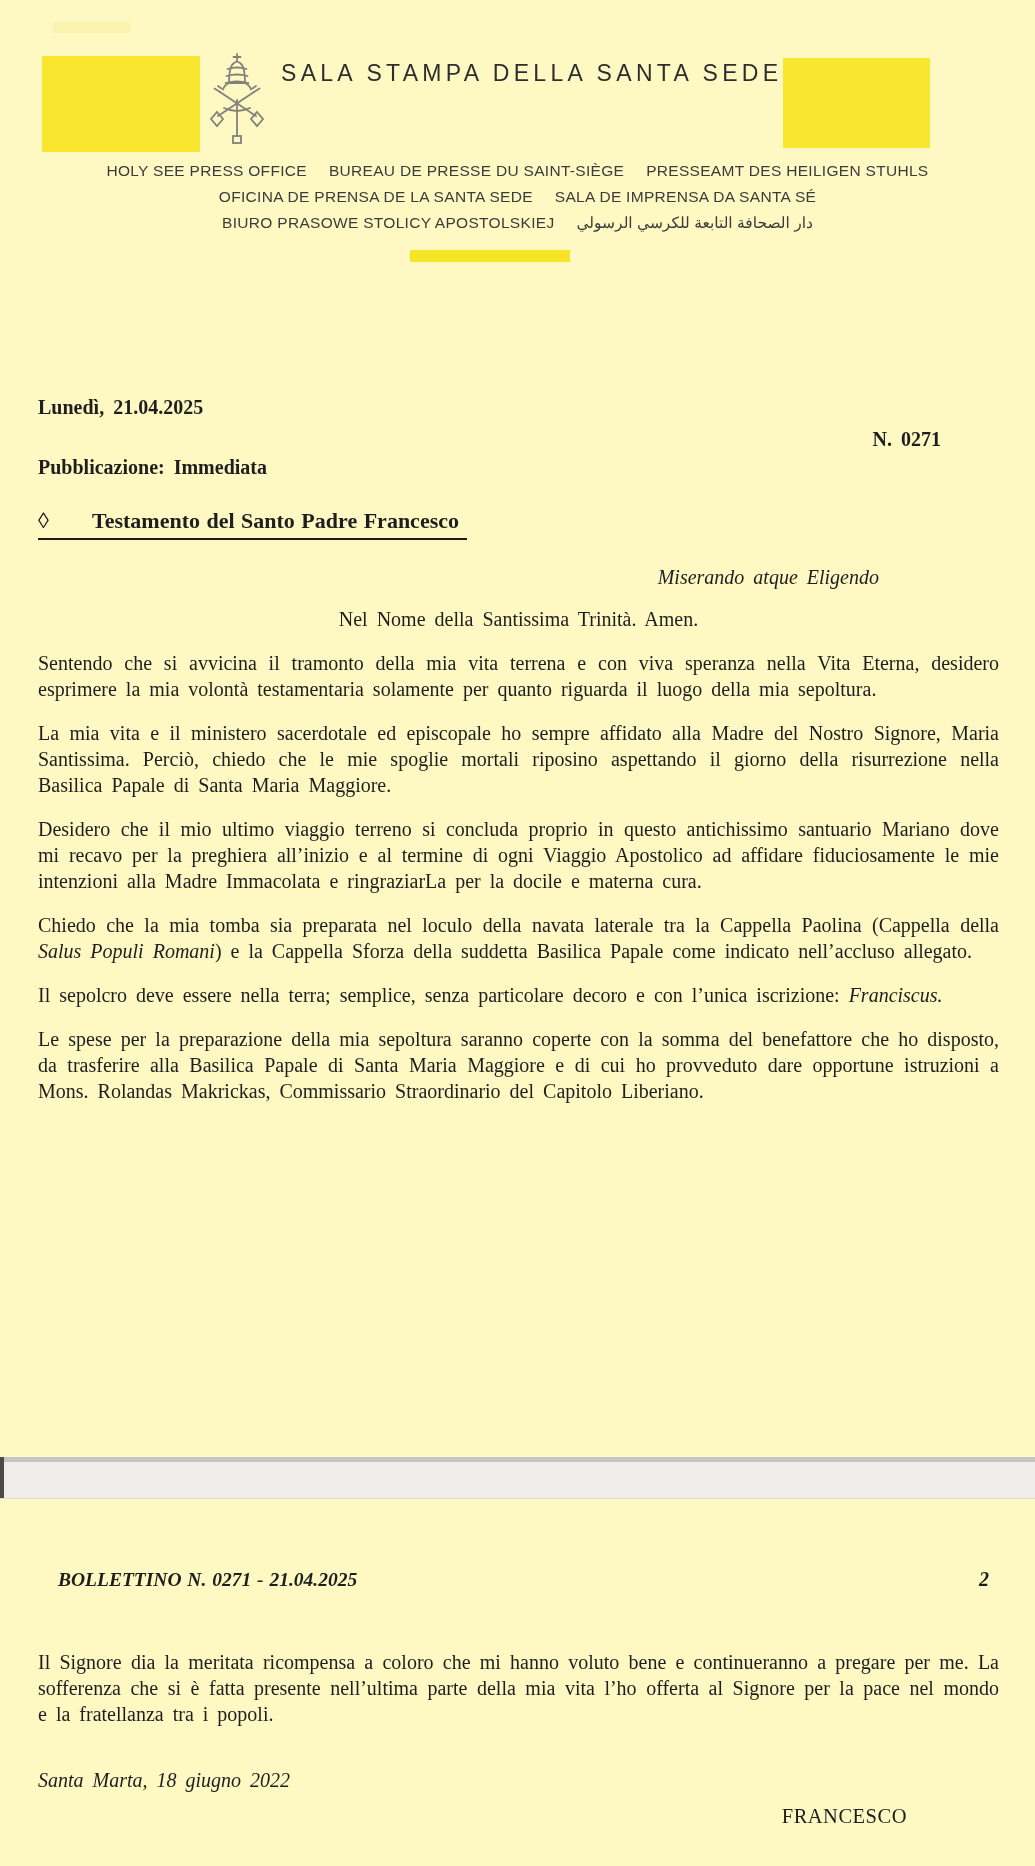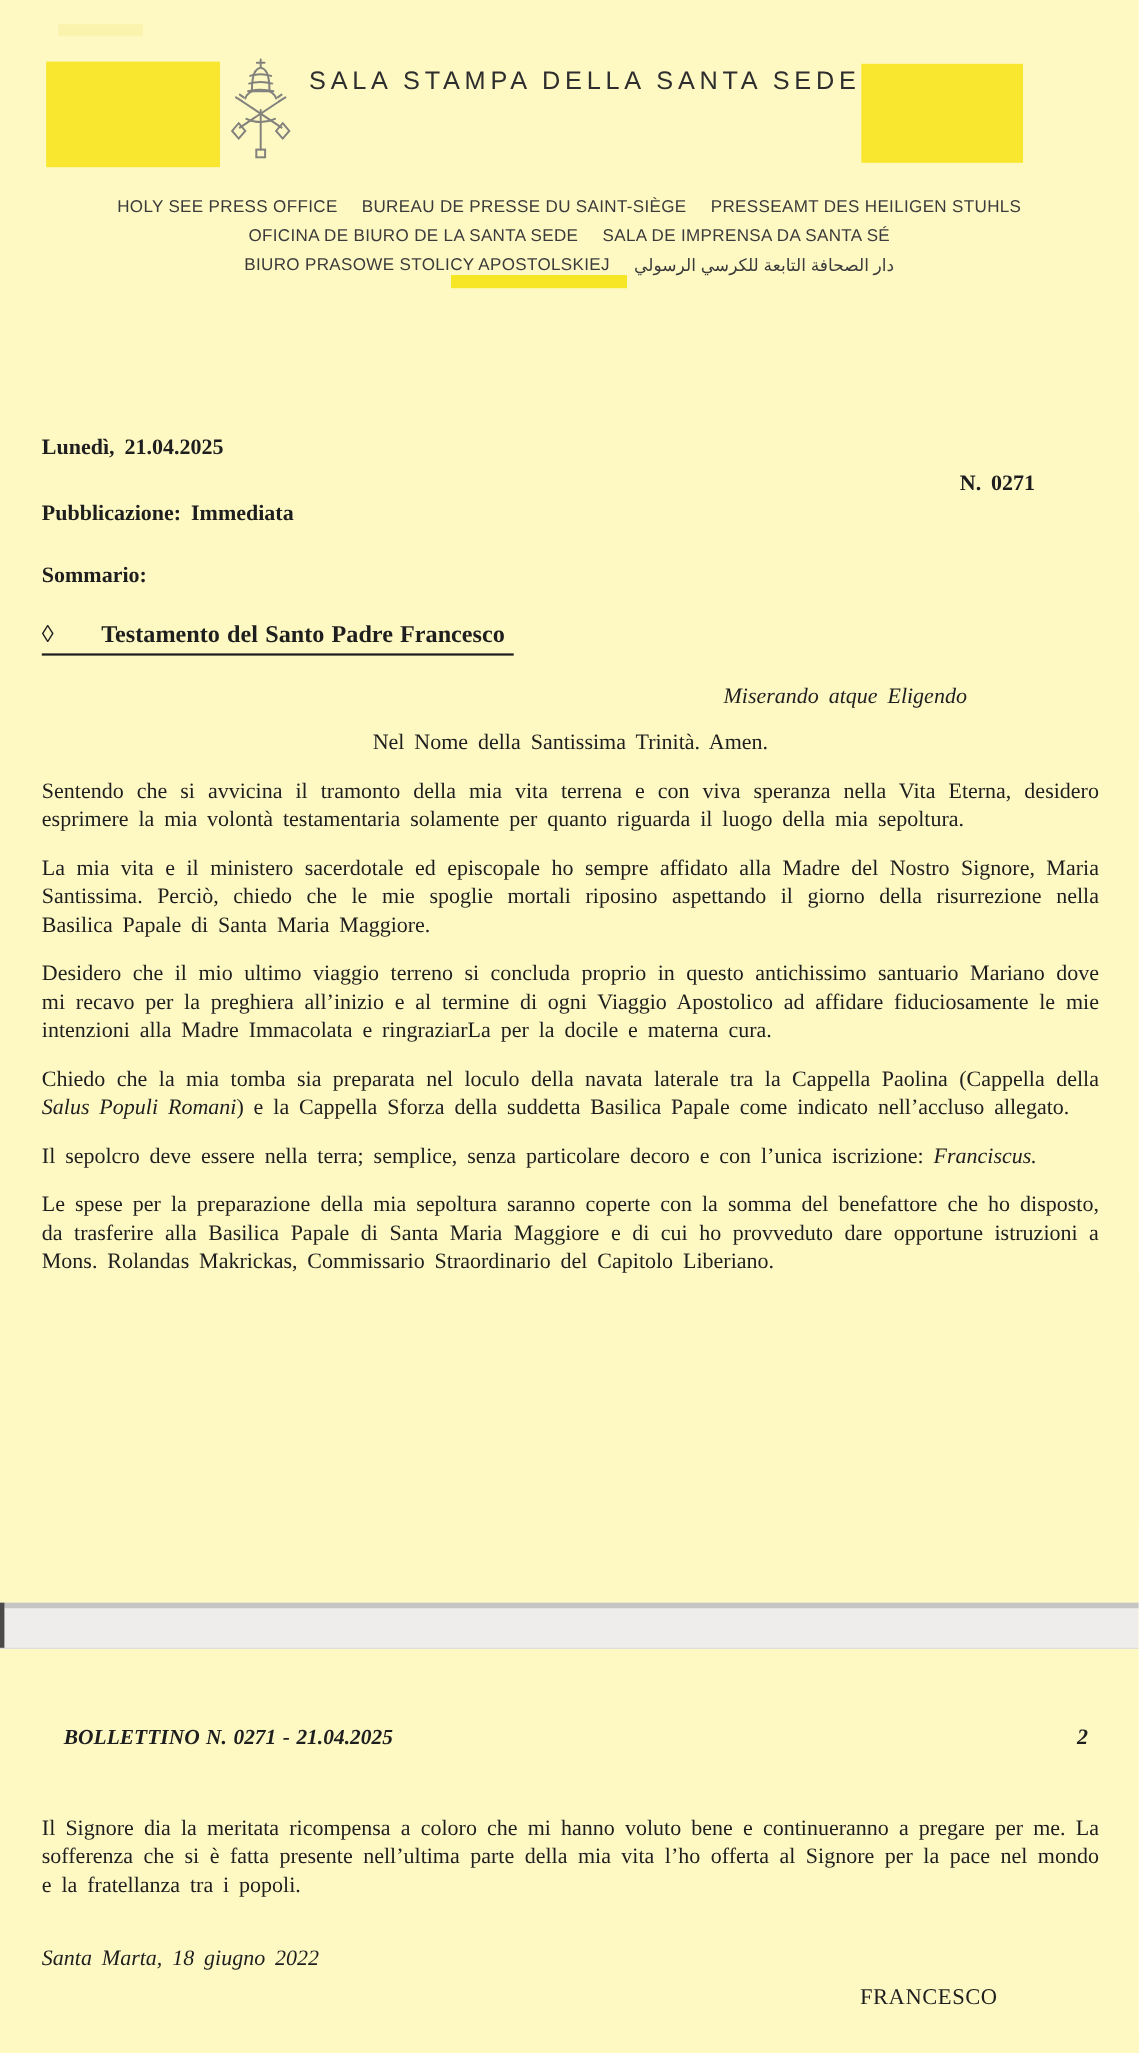--- a/index.html
+++ b/index.html
@@ -28,21 +28,21 @@
   }
   .bollettino {
     position:absolute; left:299px; top:84px;
     font-family:"DejaVu Serif", serif; font-weight:700;
     font-size:51px; letter-spacing:10px; color:#141414; white-space:nowrap;
   }
 
   .langs {
     position:absolute; left:0; top:162px; width:1035px;
     font-family:"Liberation Sans", sans-serif;
-    font-size:15.5px; color:#3b3b3b; letter-spacing:0.3px;margin-top:18px;
+    font-size:15.5px; color:#3b3b3b; letter-spacing:0.3px;
   }
   .lang-row { display:flex; justify-content:center; gap:22px; margin-bottom:8px; white-space:nowrap; }
 
   
   .doc {
     position:absolute; left:38px; top:394px; width:961px;
     font-size:20px; line-height:26px; word-spacing:4px;
   }
   .meta-date { font-weight:bold; }
   .meta-number { text-align:right; font-weight:bold; padding-right:58px; margin-top:6px; }
@@ -113,36 +113,35 @@
 
   <div class="press-hall">SALA STAMPA DELLA SANTA SEDE</div>
 
   <div class="langs">
     <div class="lang-row">
       <span>HOLY SEE PRESS OFFICE</span>
       <span>BUREAU DE PRESSE DU SAINT-SIÈGE</span>
       <span>PRESSEAMT DES HEILIGEN STUHLS</span>
     </div>
     <div class="lang-row">
-      <span>OFICINA DE BIURO DE LA SANTA SEDE</span>
+      <span>OFICINA DE PRENSA DE LA SANTA SEDE</span>
       <span>SALA DE IMPRENSA DA SANTA SÉ</span>
     </div>
     <div class="lang-row">
       <span>BIURO PRASOWE STOLICY APOSTOLSKIEJ</span>
       <span dir="rtl">دار الصحافة التابعة للكرسي الرسولي</span>
     </div>
   </div>
 
   <div class="yellow-block yb-strip"></div>
 
   <div class="doc">
     <div class="meta-date">Lunedì, 21.04.2025</div>
     <div class="meta-number">N. 0271</div>
     <div class="meta-pub">Pubblicazione: Immediata</div>
-    <div class="meta-sommario">Sommario:</div>
 
     <div class="summary-line">
       <span class="bullet">◊</span><span>Testamento del Santo Padre Francesco</span>
     </div>
 
     <div class="motto">Miserando atque Eligendo</div>
 
     <p class="first">Nel Nome della Santissima Trinità. Amen.</p>
     <p>Sentendo che si avvicina il tramonto della mia vita terrena e con viva speranza nella Vita Eterna, desidero esprimere la mia volontà testamentaria solamente per quanto riguarda il luogo della mia sepoltura.</p>
     <p>La mia vita e il ministero sacerdotale ed episcopale ho sempre affidato alla Madre del Nostro Signore, Maria Santissima. Perciò, chiedo che le mie spoglie mortali riposino aspettando il giorno della risurrezione nella Basilica Papale di Santa Maria Maggiore.</p>

